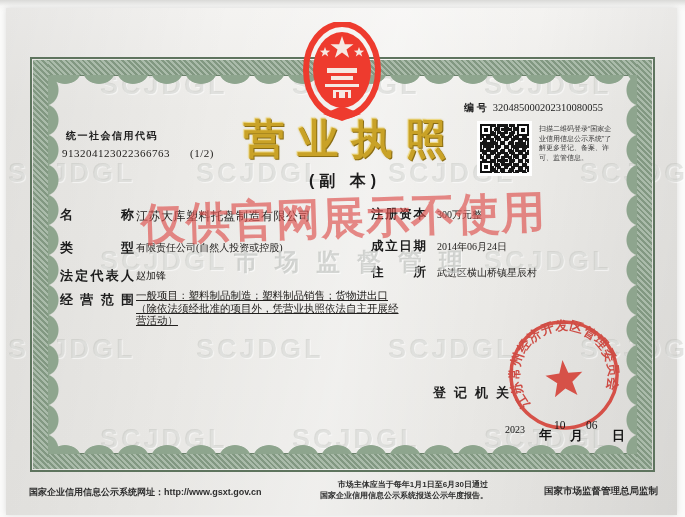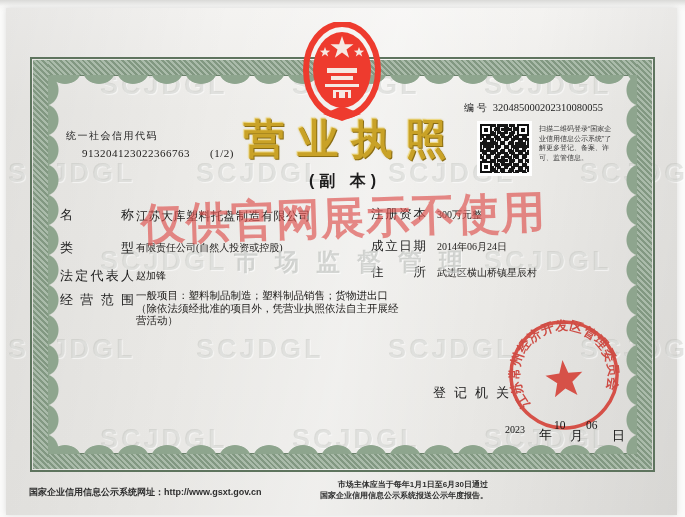--- a/index.html
+++ b/index.html
@@ -32,26 +32,26 @@
      background:radial-gradient(13px 15px at -3px 15px, #8ea58e 13px, rgba(142,165,142,0) 14px);
      background-size:13px 30px; background-repeat:repeat-y; }
   .sc-right { top:16px; bottom:16px; right:16px; width:13px;
      background:radial-gradient(13px 15px at 16px 15px, #8ea58e 13px, rgba(142,165,142,0) 14px);
      background-size:13px 30px; background-repeat:repeat-y; }
 
   
   .emblem { position:absolute; left:303px; top:22px; width:78px; height:100px; }
 
   
-  .lbl { font-weight:400; color:#1c1c1c; }
+  .lbl { font-weight:700; color:#1c1c1c; }
   .just { display:inline-block; text-align:justify; text-align-last:justify; }
   .val { font-family:"Liberation Serif", serif; color:#23211f; }
 
   .credit-label { position:absolute; left:66px; top:129px; font-size:10px; letter-spacing:1.5px; }
-  .credit-code  { position:absolute; left:62px; top:147px; font-size:11px; letter-spacing:0.5px;margin-left:20px; }
+  .credit-code  { position:absolute; left:62px; top:147px; font-size:11px; letter-spacing:0.5px; }
   .page-ind     { margin-left:20px; }
 
   .serial { position:absolute; left:464px; top:101px; font-size:10px; color:#222; }
   .serial .num { font-family:"Liberation Serif", serif; font-size:10.5px; margin-left:6px; }
 
   .title { position:absolute; left:183px; top:112px; width:324px; text-align:center;
            font-family:"Liberation Serif", serif; font-weight:700; font-size:41px; letter-spacing:13px; text-indent:13px;
            color:#c9a227; text-shadow:1px 1px 0 #8a6d14, -1px -1px 1px #efd97e, 0 0 2px rgba(160,120,20,.6); }
   .subtitle { position:absolute; left:183px; top:171px; width:324px; text-align:center;
               font-size:16px; font-weight:700; letter-spacing:5px; color:#1d1d1d; }
@@ -65,21 +65,21 @@
   .fder::after { content:""; position:absolute; inset:2px; background:#111; }
   .fder.tl { left:3px; top:3px; } .fder.tr { right:3px; top:3px; } .fder.bl { left:3px; bottom:3px; }
   .qr-caption { position:absolute; left:539px; top:124px; width:78px; font-size:7px; line-height:9.5px; color:#3a3a3a; }
 
   .f-label-l { position:absolute; left:60px; width:74px; font-size:13px; }
   .f-value-l { position:absolute; left:136px; width:270px; }
   .f-label-r { position:absolute; left:371px; width:55px; font-size:12.5px; }
   .f-value-r { position:absolute; left:437px; width:210px; }
   .v-name { font-size:12px; letter-spacing:0.5px; }
   .v-sm { font-size:10px; }
-  .v-scope { font-size:10.5px; line-height:12.5px; width:264px; }
+  .v-scope { font-size:10.5px; line-height:12.5px; width:264px;text-decoration:underline; }
 
   .authority { position:absolute; left:433px; top:384px; width:76px; font-size:13px; }
 
   .seal { position:absolute; left:503px; top:316px; width:122px; height:118px; transform:rotate(-6deg); opacity:0.92; }
 
   .date-line { position:absolute; left:0; top:0; }
   .dp { position:absolute; color:#141414; }
   .dp-num { font-family:"Liberation Serif", serif; }
 
   .footer-left  { position:absolute; left:15px;  top:486px; font-size:9px;  color:#2e2e2e; font-weight:600;padding-left:14px; }
@@ -202,16 +202,17 @@
     <span class="dp lbl" style="left:570px;top:427px;font-size:13px">月</span>
     <span class="dp dp-num" style="left:586px;top:419px;font-size:11.5px">06</span>
     <span class="dp lbl" style="left:612px;top:427px;font-size:13px">日</span>
   </div>
 
   <div class="footer-left">国家企业信用信息公示系统网址：http://www.gsxt.gov.cn</div>
   <div class="footer-mid">
     <div>市场主体应当于每年1月1日至6月30日通过</div>
     <div>国家企业信用信息公示系统报送公示年度报告。</div>
   </div>
+  <div class="footer-right">国家市场监督管理总局监制</div>
 
   <div class="wm-gray">市场监督管理</div>
   <div class="wm-red">仅供官网展示不使用</div>
 </div>
 
 </body></html>

